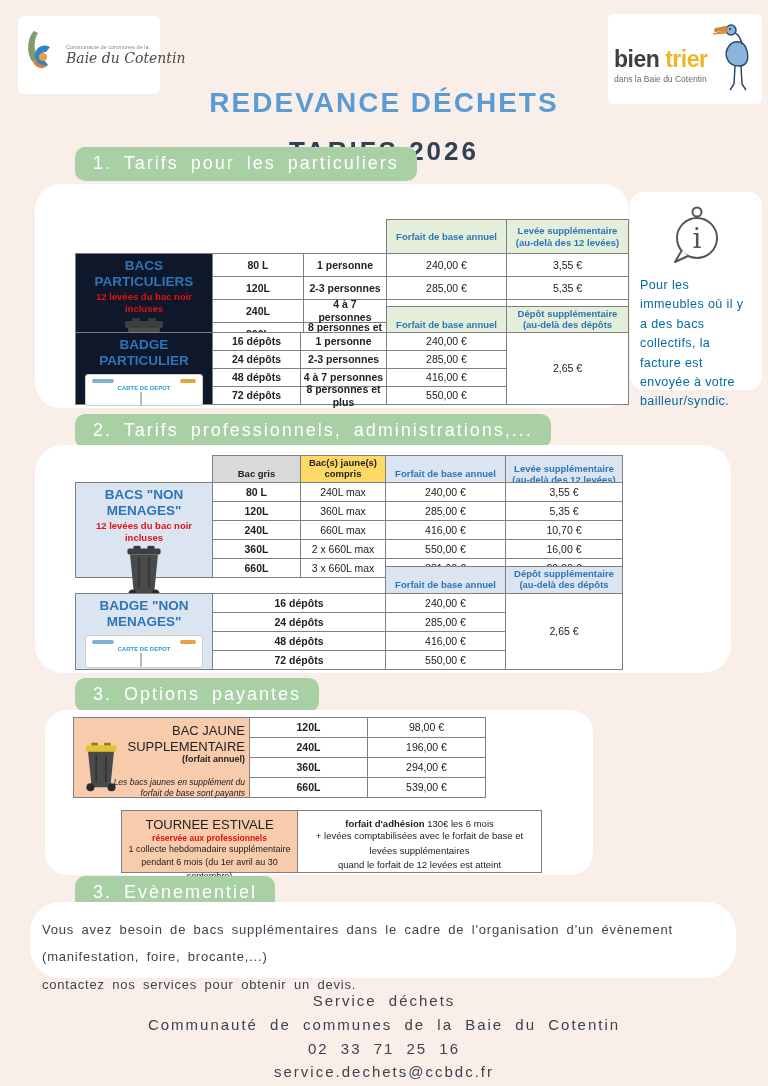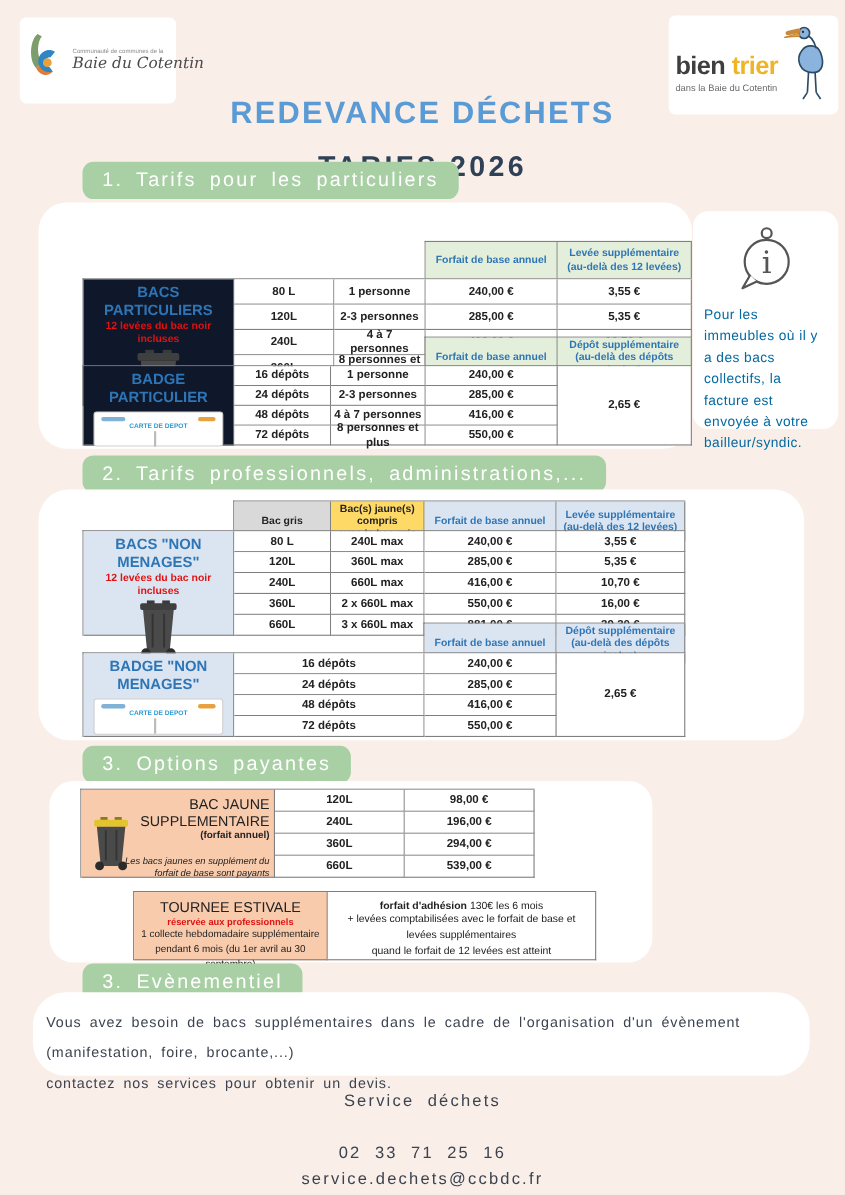--- a/index.html
+++ b/index.html
@@ -33,21 +33,21 @@
   .panel { position:absolute; background:#fff; }
 
   
   .strip, .gbody { position:absolute; display:grid;
                    border-left:1px solid #7f7f7f; border-top:1px solid #7f7f7f; }
   .cell { display:flex; align-items:center; justify-content:center; text-align:center;
           border-right:1px solid #7f7f7f; border-bottom:1px solid #7f7f7f;
           background:#fff; font-weight:bold; color:#222; font-size:10.5px;
           line-height:1.2; padding:1px 2px; }
   .strip .cell { border-bottom:none; }
-  .price { font-weight:bold;text-align:center; }
+  .price { font-weight:normal;text-align:center; }
   .blk { display:block; }
   .h-green { background:#e3efda; color:#2e75b6; font-size:9.5px; }
   .h-blue  { background:#dbe5f1; color:#2e75b6; font-size:9.5px; }
   .h-gray  { background:#d9d9d9; color:#222; font-size:9.5px; }
   .h-yellow{ background:#ffd966; color:#222; font-size:9.5px; }
   .feat { flex-direction:column; justify-content:flex-start; padding-top:4px; }
   .feat-green { background:#0f172a; }
   .feat-blue  { background:#dbe5f1; }
   .feat-orange{ background:#f8cbad; }
   .feat-title { color:#2e75b6; font-size:13.5px; font-weight:bold; }
@@ -384,16 +384,17 @@
   <div class="badge" style="left:75px; top:876px;">3. Evènementiel</div>
 
   <div class="panel" style="left:30px; top:902px; width:706px; height:76px; border-radius:30px;"></div>
 
   <div id="even-text" class="hand">
     <span class="blk">Vous avez besoin de bacs supplémentaires dans le cadre de l'organisation d'un évènement (manifestation, foire, brocante,...)</span>
     <span class="blk">contactez nos services pour obtenir un devis.</span>
   </div>
 
   <div class="footer-line" style="top:992px;">Service déchets</div>
+  <div class="footer-line" style="top:1016px;">Communauté de communes de la Baie du Cotentin</div>
   <div class="footer-line" style="top:1040px;">02 33 71 25 16</div>
   <div class="footer-line" style="top:1063px;">service.dechets@ccbdc.fr</div>
 
 </div>
 
 </body></html>

